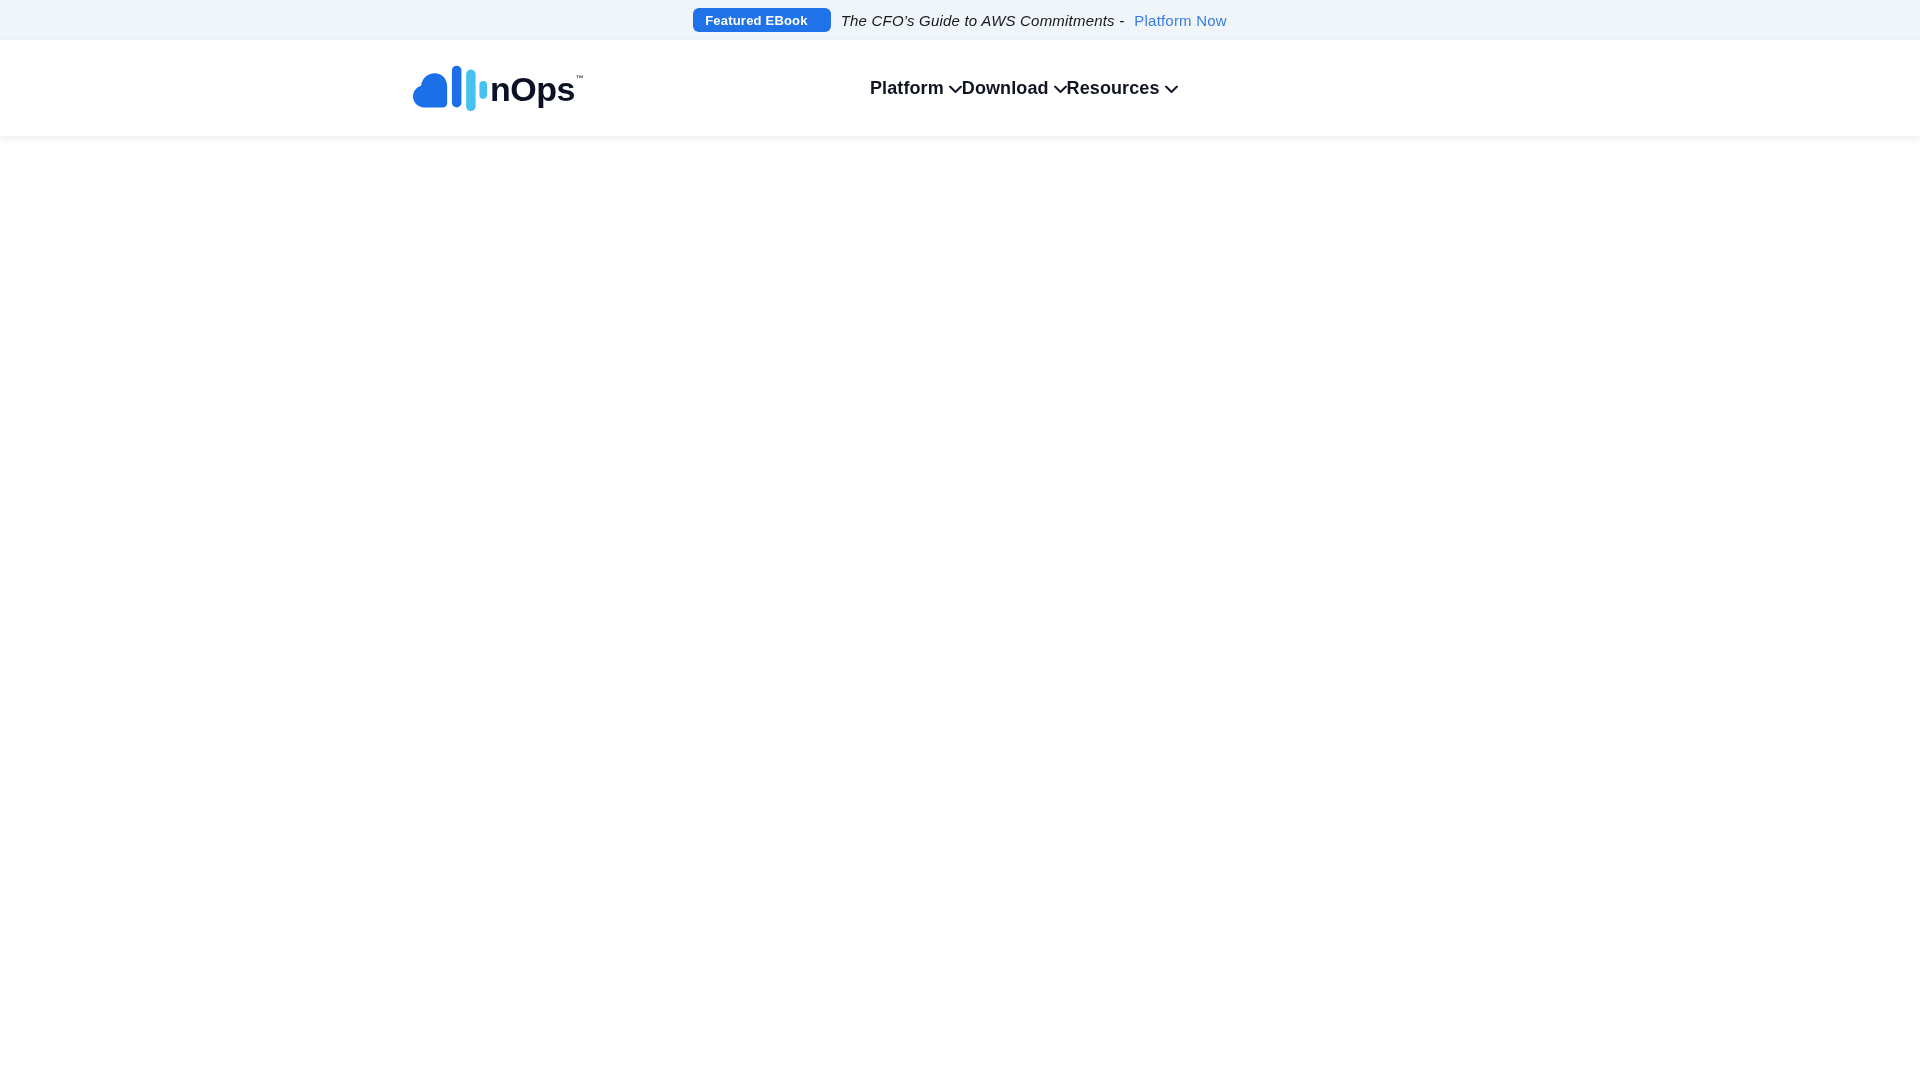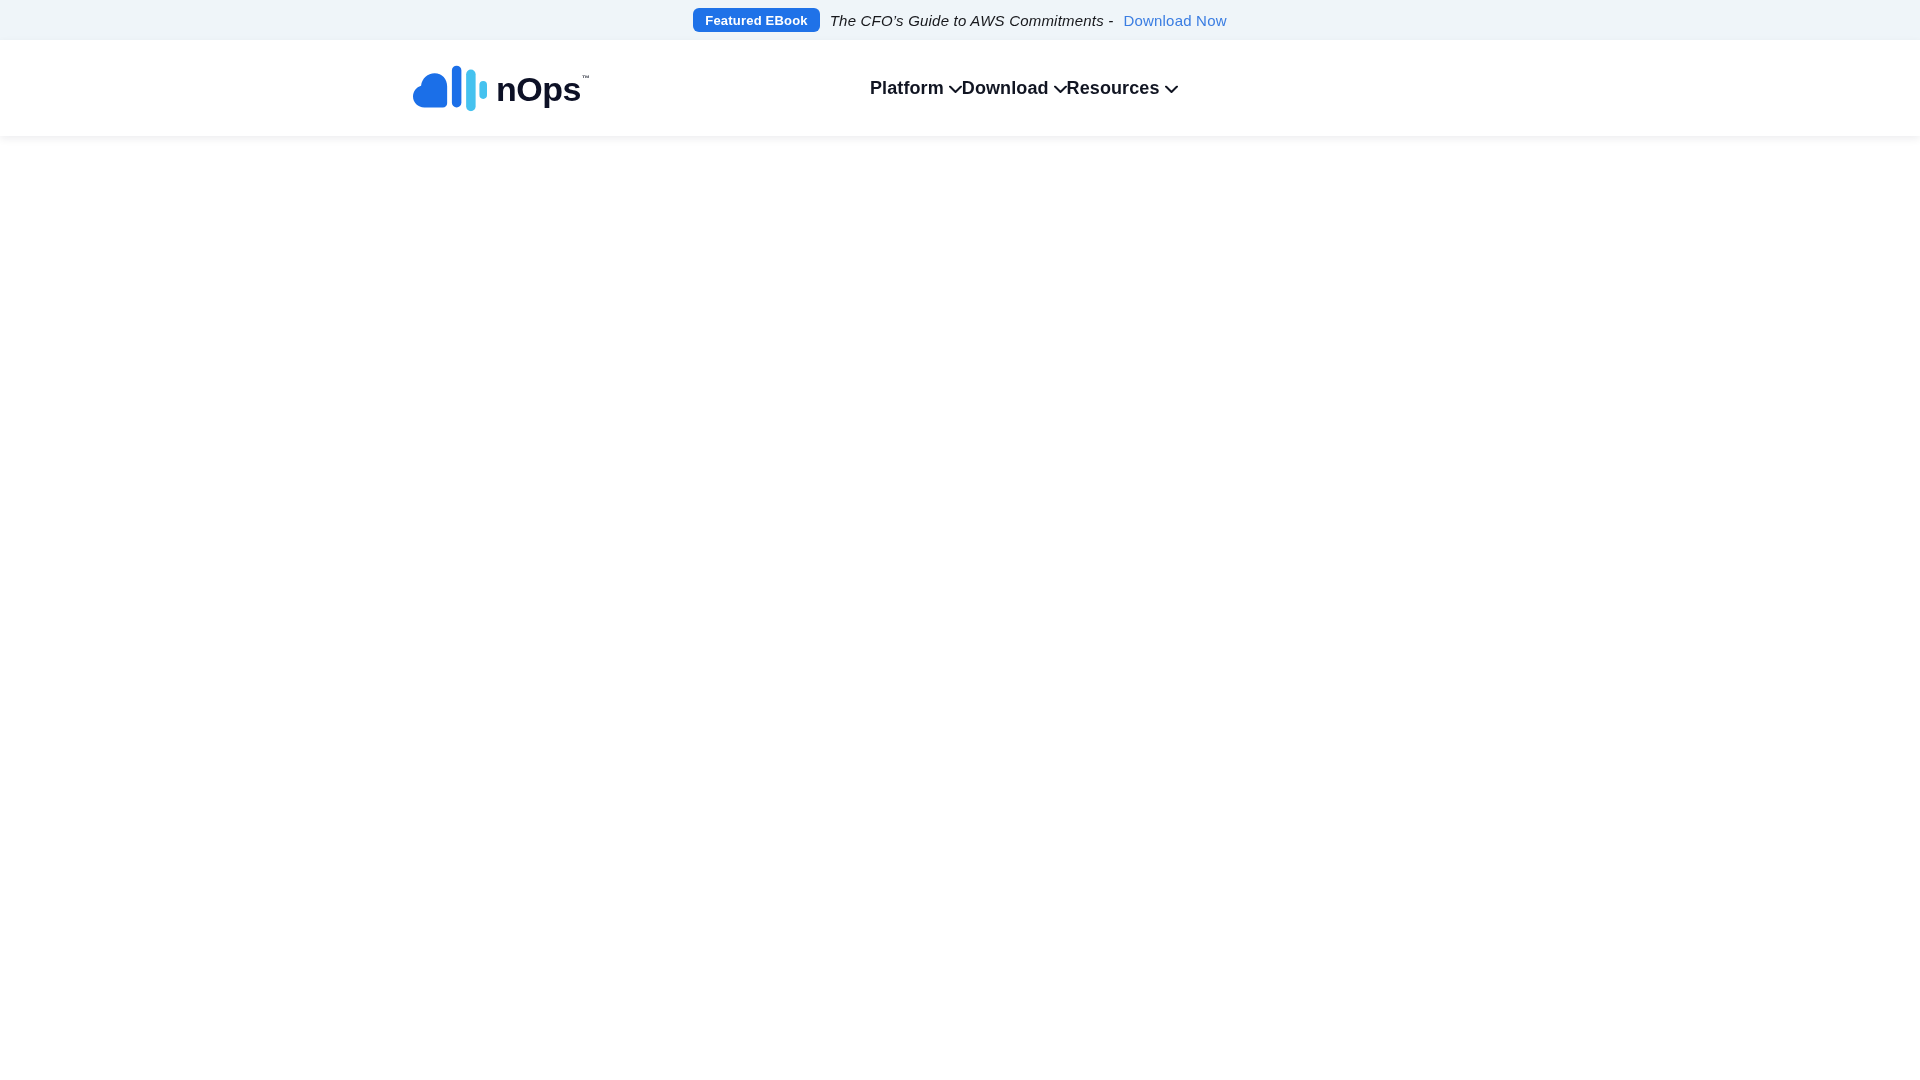--- a/index.html
+++ b/index.html
@@ -18,21 +18,21 @@
     gap: 10px;
     font-size: 15px;
     color: #17181c;
   }
   .banner-badge {
     background: #1f72e8;
     color: #ffffff;
     font-weight: 700;
     font-size: 13px;
     line-height: 1;
-    padding: 6px 12px 5px 12px;
+    padding: 6px 23px 5px 12px;
     border-radius: 6px;
     letter-spacing: 0.2px;
     white-space: nowrap;
   }
   .banner-text {
     font-weight: 500;
     letter-spacing: 0.2px;
     white-space: nowrap;
     font-style: italic;
   }
@@ -52,21 +52,21 @@
     background: #ffffff;
     box-shadow: 0 3px 8px rgba(13, 20, 40, 0.07);
   }
   .header-inner { position: relative; width: 100%; height: 100%; }
 
   .logo {
     position: absolute;
     left: 413px; top: 50%;
     transform: translateY(-50%);
     display: flex; align-items: center;
-    gap: 9px;
+    gap: 3px;
     cursor: pointer;
     text-decoration: none;
   }
   .logo-mark { display: block; }
   .logo-wordmark {
     display: flex; align-items: flex-start;
   }
   .logo-text {
     font-size: 34px;
     font-weight: 700;
@@ -106,21 +106,21 @@
     height: 944px;
     background: #ffffff;
   }
 </style>
 </head>
 <body>
 
 <div class="banner">
   <span class="banner-badge">Featured EBook</span>
   <span class="banner-text">The CFO’s Guide to AWS Commitments -</span>
-  <a class="banner-link">Download Now</a>
+  <a class="banner-link">Platform Now</a>
 </div>
 
 <div class="header">
   <div class="header-inner">
 
     <a class="logo">
       <svg class="logo-mark" width="74" height="47" viewBox="0 0 78 49" xmlns="http://www.w3.org/2000/svg">
 
         <path fill="#1b6fe8" d="M12,45 C5.2,45 0,39.6 0,33.4 C0,28 3.5,23.5 8.5,22 C9.4,14.6 15.5,9 22.8,9 C30.7,9 36,15.2 36,23 L36,40.5 C36,43 34,45 31.5,45 Z"></path>
 

